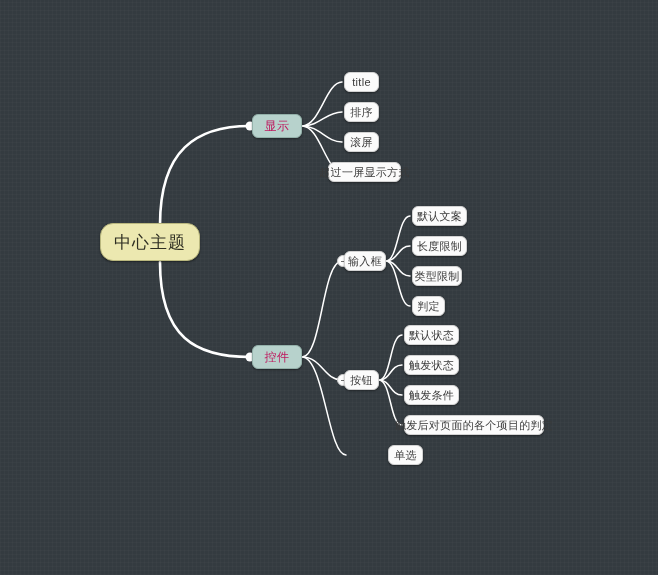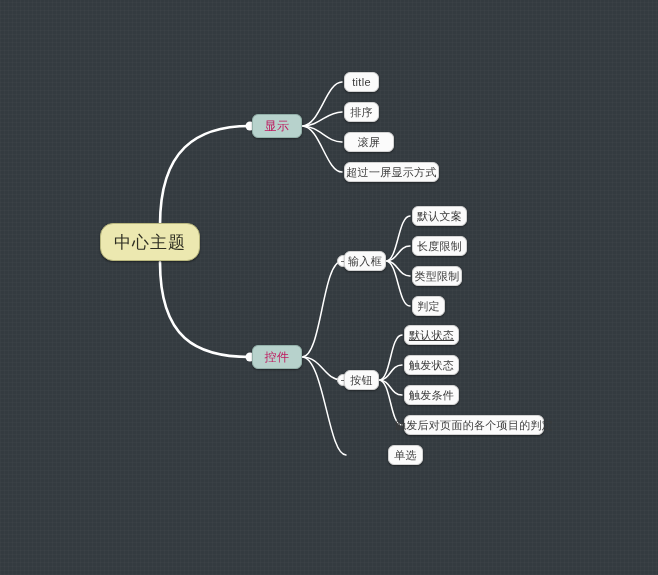--- a/index.html
+++ b/index.html
@@ -139,24 +139,24 @@
   <div class="node node-branch" style="left:252px; top:126px; width:50px;">
     <span>显示</span>
   </div>
 
   <div class="node node-leaf" style="left:344px; top:82px; width:35px;">
     <span>title</span>
   </div>
   <div class="node node-leaf" style="left:344px; top:112px; width:35px;">
     <span>排序</span>
   </div>
-  <div class="node node-leaf" style="left:344px; top:142px; width:50px;">
+  <div class="node node-leaf" style="left:344px; top:142px; width:35px;">
     <span>滚屏</span>
   </div>
-  <div class="node node-leaf" style="left:344px; top:172px; width:95px;justify-content:center;">
+  <div class="node node-leaf" style="left:328px; top:172px; width:73px;justify-content:center;">
     <span>超过一屏显示方式</span>
   </div>
 
   <div class="conn-dot" style="left:250px; top:357px;"></div>
   <div class="node node-branch" style="left:252px; top:357px; width:50px;">
     <span>控件</span>
   </div>
 
   <div class="collapse-toggle" style="left:343px; top:261px;"></div>
   <div class="node node-leaf" style="left:344px; top:261px; width:42px;">
@@ -172,21 +172,21 @@
     <span>类型限制</span>
   </div>
   <div class="node node-leaf" style="left:412px; top:306px; width:33px;">
     <span>判定</span>
   </div>
 
   <div class="collapse-toggle" style="left:343px; top:380px;"></div>
   <div class="node node-leaf" style="left:344px; top:380px; width:35px;">
     <span>按钮</span>
   </div>
-  <div class="node node-leaf" style="left:404px; top:335px; width:55px;text-decoration:underline;">
+  <div class="node node-leaf" style="left:404px; top:335px; width:55px;">
     <span>默认状态</span>
   </div>
   <div class="node node-leaf" style="left:404px; top:365px; width:55px;">
     <span>触发状态</span>
   </div>
   <div class="node node-leaf" style="left:404px; top:395px; width:55px;">
     <span>触发条件</span>
   </div>
   <div class="node node-leaf" style="left:404px; top:425px; width:140px;">
     <span>触发后对页面的各个项目的判定</span>

